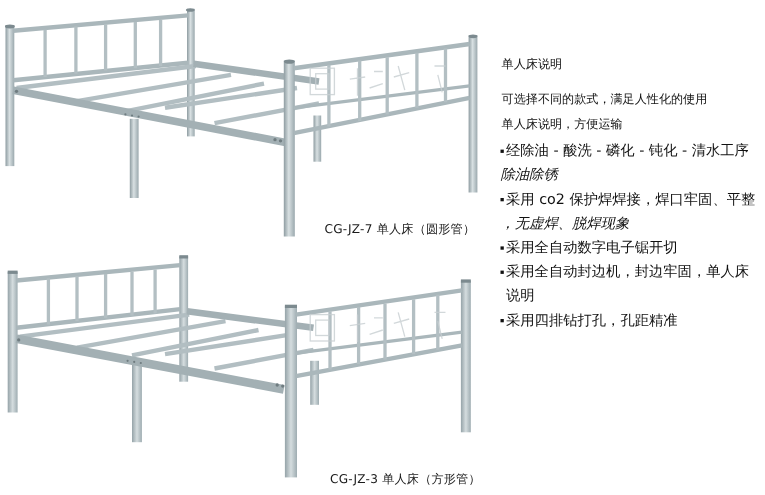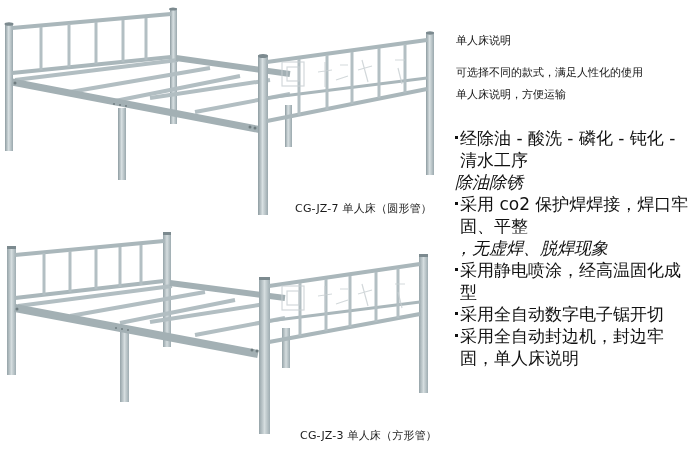--- a/index.html
+++ b/index.html
@@ -13,24 +13,24 @@
     .bed { position: absolute; left: 0; }
     .bed svg { display: block; }
     .bed1 { top: 0; width: 440px; height: 230px; }
     .bed2 { top: 228px; width: 440px; height: 222px; }
     .caption {
       position: absolute; font-size: 11px; letter-spacing: 0.2px;
       white-space: nowrap; color: #1a1a1a;
     }
     .cap1 { left: 295px; top: 201px; }
     .cap2 { left: 300px; top: 428px; }
-    .desc { position: absolute; left: 456px; top: 34px; width: 236px; font-size: 11px; }
+    .desc { position: absolute; left: 456px; top: 52px; width: 236px; font-size: 11px; }
     .desc-title { margin: 0 0 14px 0; line-height: 14px; }
     .desc-intro { margin: 0 0 0 0; line-height: 22px; }
-    .features { position: absolute; left: 455px; top: 127px; width: 238px; font-size: 17px; list-style: none; margin: 0; padding: 0; }
+    .features { position: absolute; left: 455px; top: 127px; width: 238px; font-size: 13px; list-style: none; margin: 0; padding: 0; }
     .features li { line-height: 22px; position: relative; padding-left: 5px; }
     .features li .bullet {
       position: absolute; left: 0; top: 9px; width: 3px; height: 3px; background: #111;
     }
     .features li .cont { display: block; margin-left: -5px; font-style: italic; }
     .wm { fill: none; stroke: #c8cfd2; stroke-width: 1.2; opacity: 0.8; }
   </style>
 </head>
 <body>
 
@@ -184,23 +184,23 @@
     <span>经除油 - 酸洗 - 磷化 - 钝化 - 清水工序</span>
     <span class="cont">除油除锈</span>
   </li>
   <li>
     <span class="bullet"></span>
     <span>采用 co2 保护焊焊接，焊口牢固、平整</span>
     <span class="cont">，无虚焊、脱焊现象</span>
   </li>
   <li>
     <span class="bullet"></span>
-    <span>采用静电喷涂，经高温固化成型</span>
-  </li>
-  <li>
-    <span class="bullet"></span>
     <span>采用全自动数字电子锯开切</span>
   </li>
   <li>
     <span class="bullet"></span>
     <span>采用全自动封边机，封边牢固，单人床说明</span>
   </li>
+  <li>
+    <span class="bullet"></span>
+    <span>采用四排钻打孔，孔距精准</span>
+  </li>
 </ul>
 
 </body></html>

